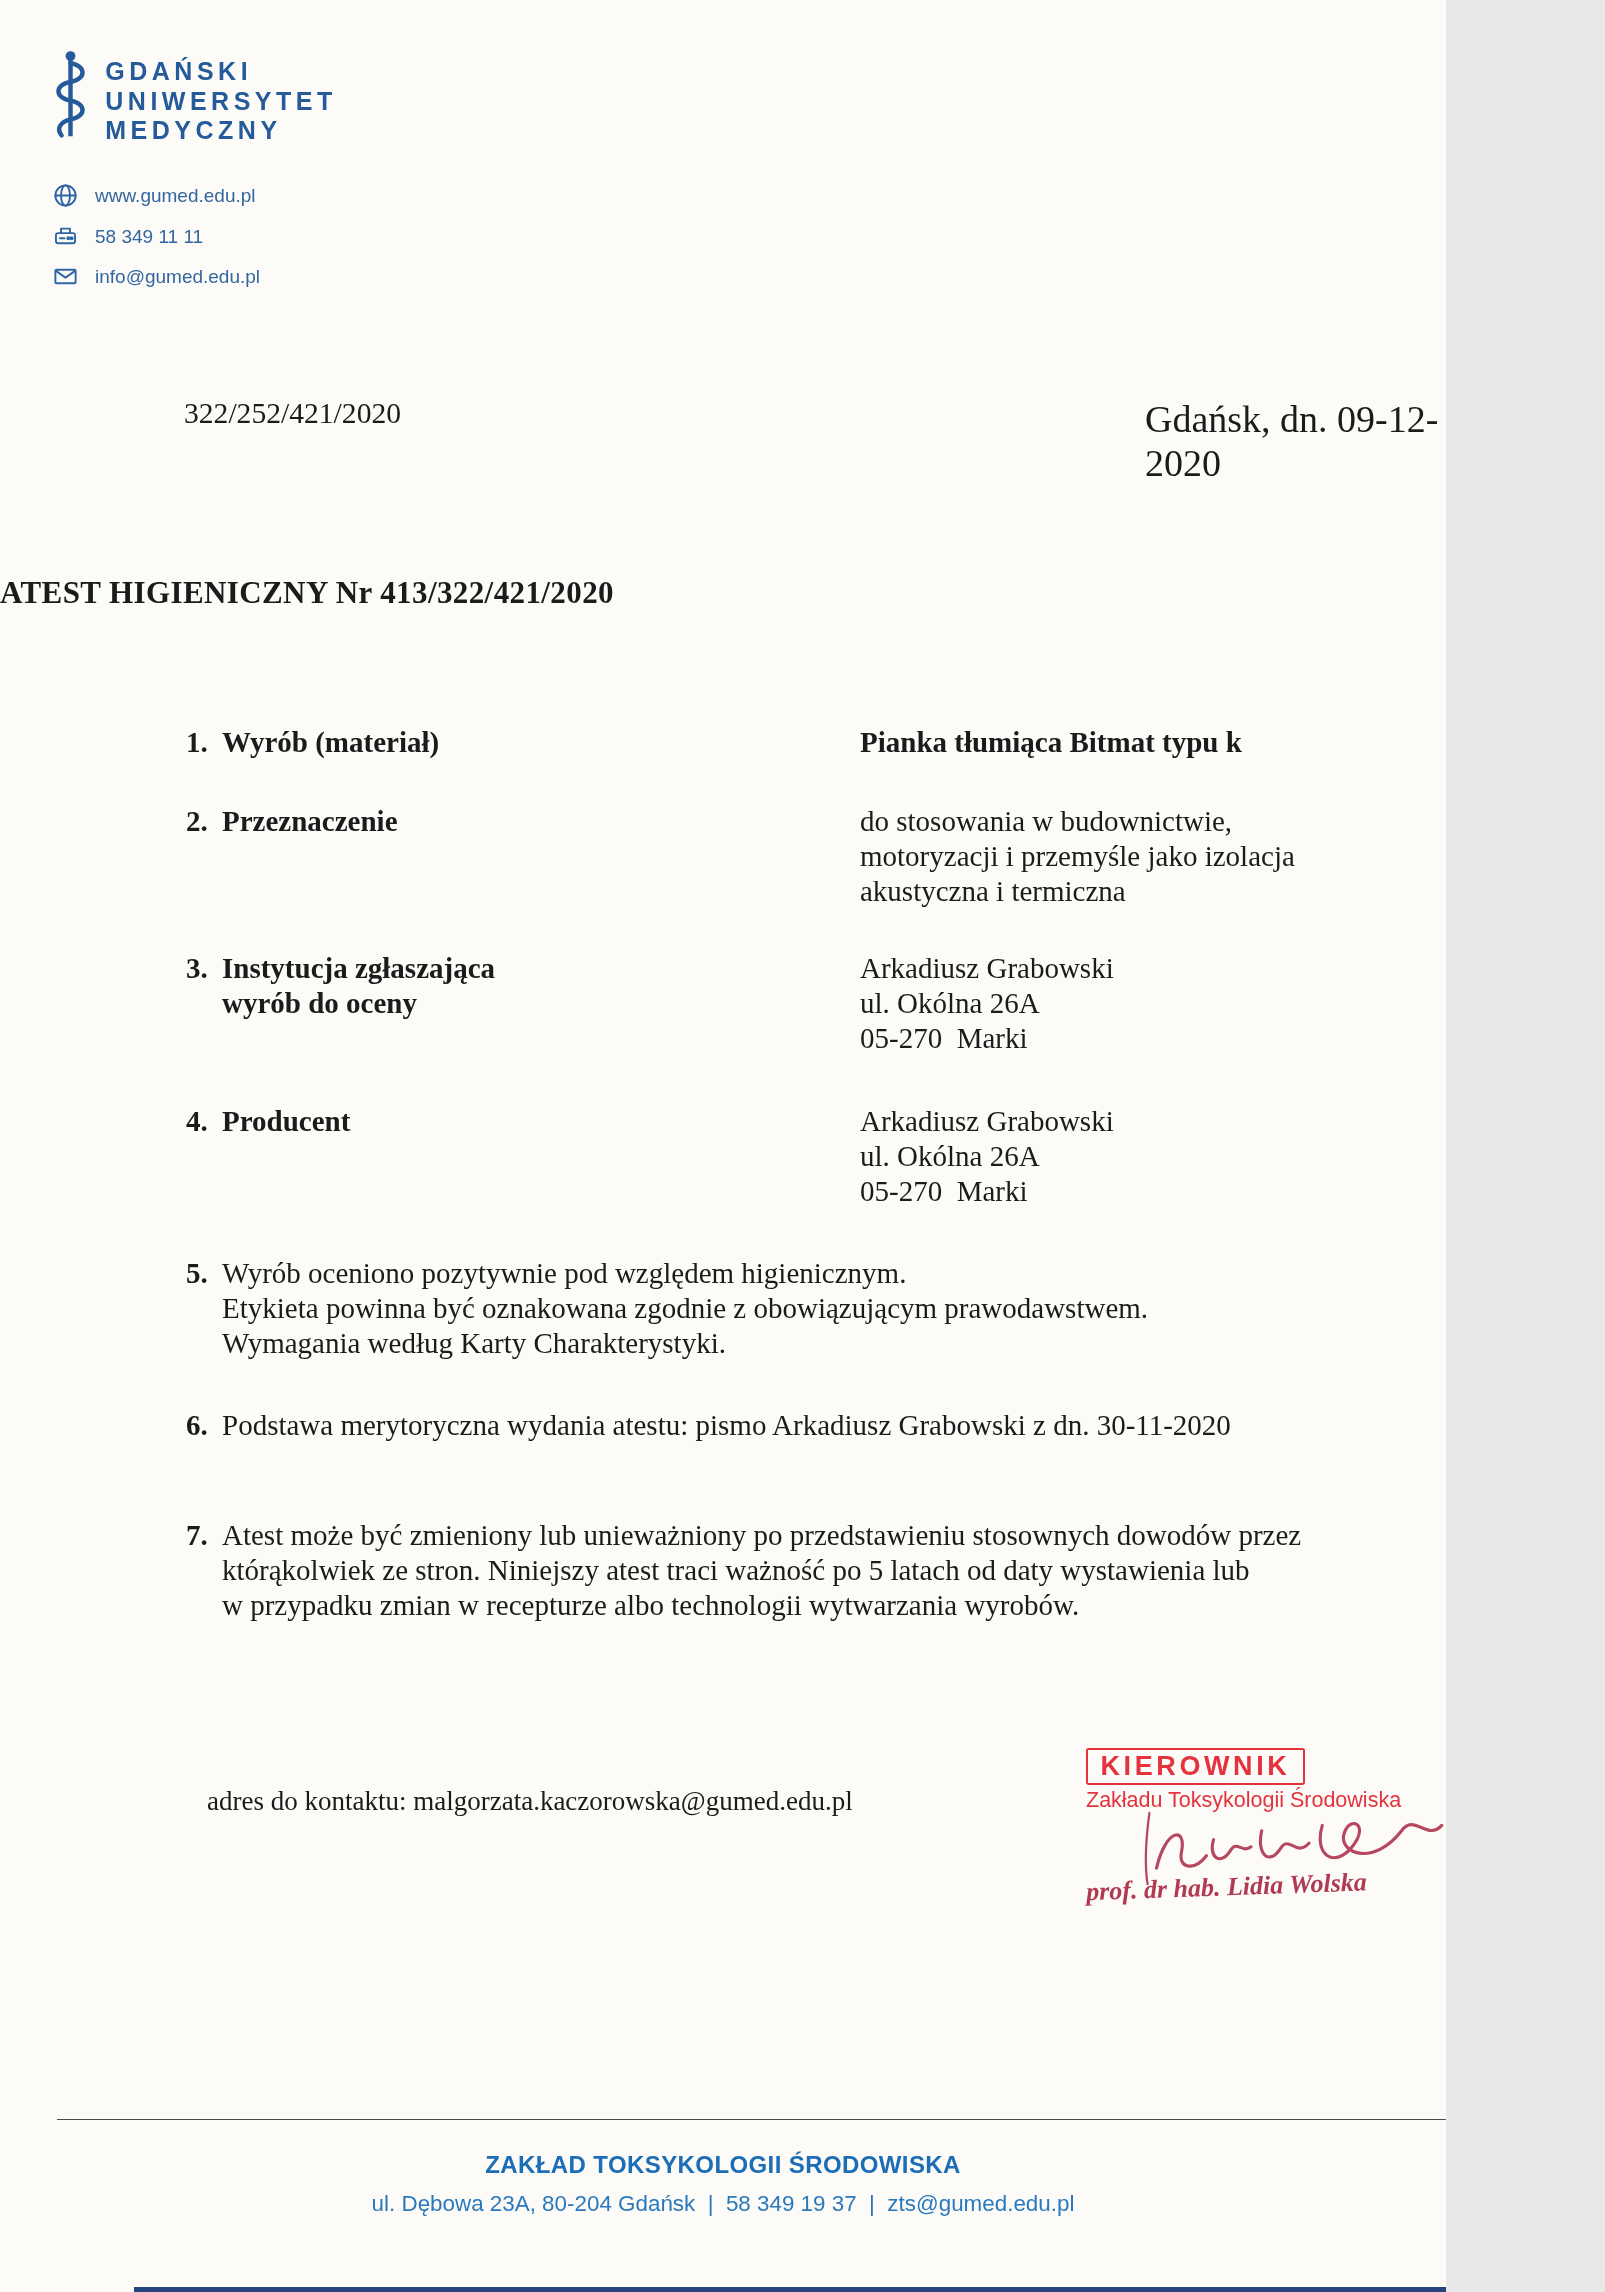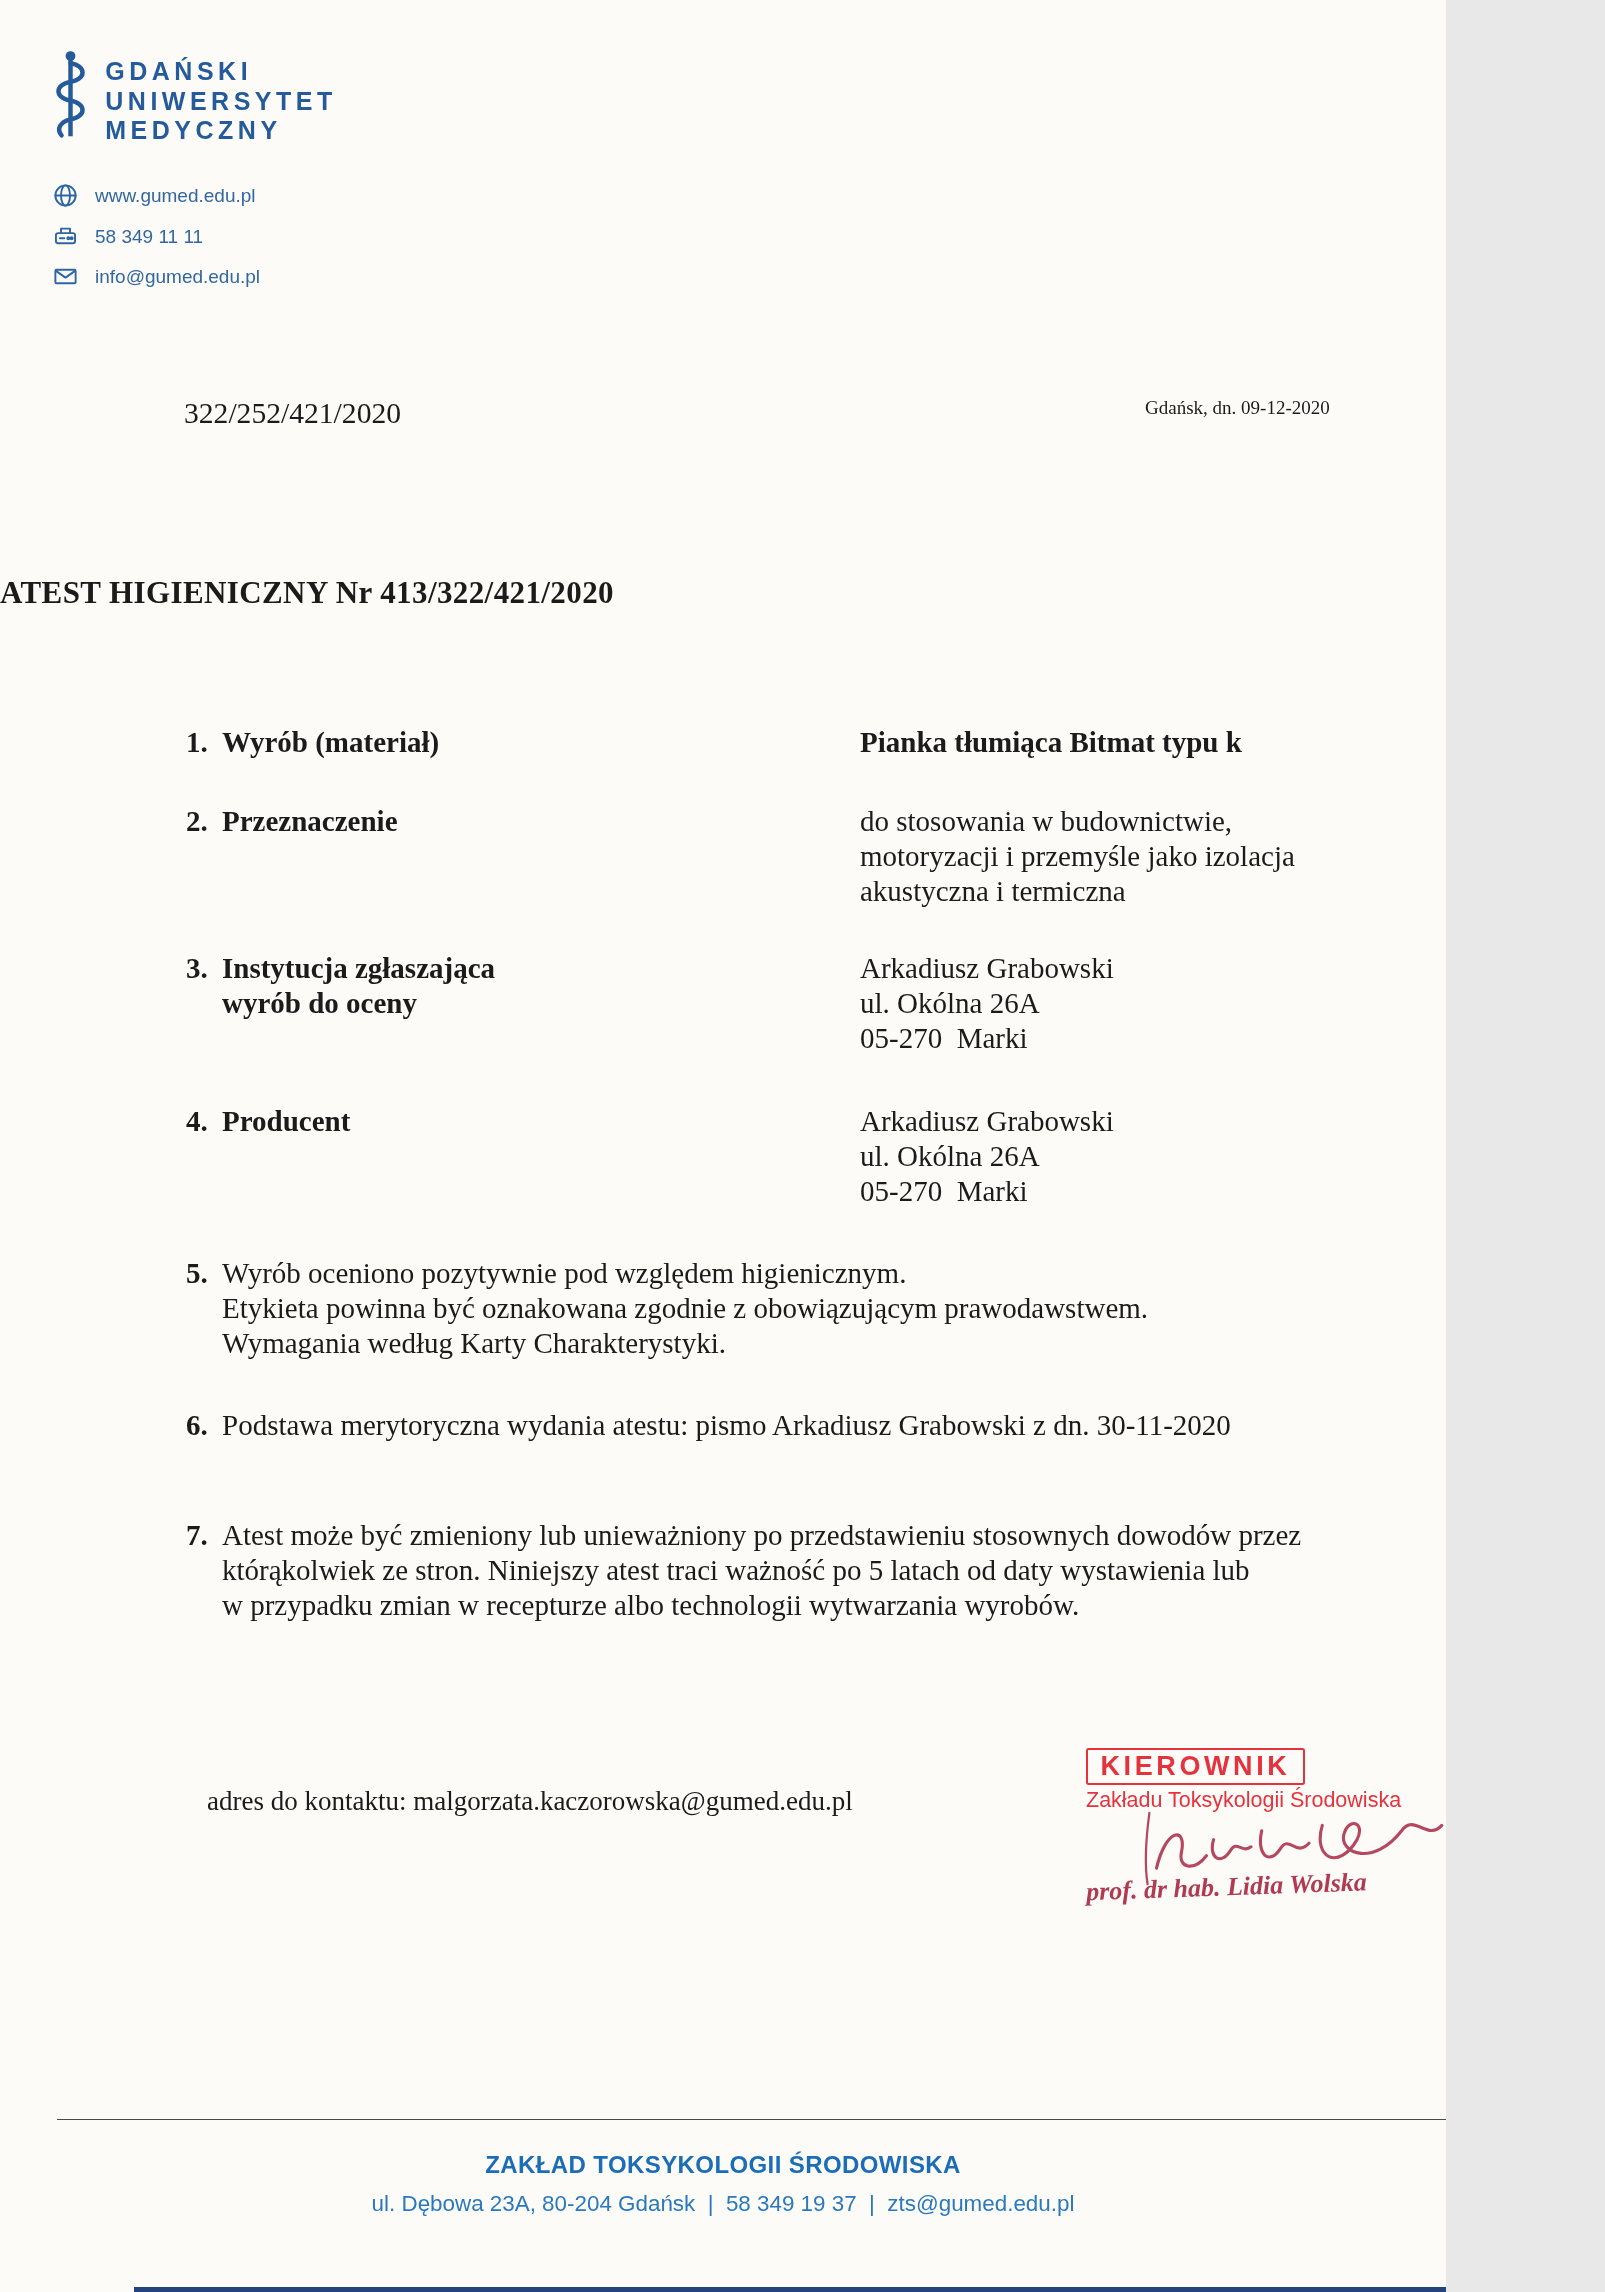--- a/index.html
+++ b/index.html
@@ -20,21 +20,21 @@
 
   .contact-row {
     position:absolute; left:52px; display:flex; align-items:flex-start;
     font-family:"Liberation Sans", sans-serif; font-size:19px; color:#33679f;
   }
   .contact-row .cicon { width:27px; height:27px; flex:0 0 27px; }
   .contact-row .ctext { margin-left:16px; line-height:27px; white-space:pre; }
   .addr-lines { margin-left:16px; line-height:31px; white-space:pre; }
 
   .ref-number { position:absolute; left:184px; top:397px; font-size:29.6px; }
-  .place-date { position:absolute; left:1145px; top:397px; font-size:19px; }
+  .place-date { position:absolute; left:1145px; top:397px; font-size:38px; }
 
   
   .doc-title {
     position:absolute; top:575px; left:0; width:100%;
     text-align:left; font-size:31px; font-weight:bold; letter-spacing:0.4px;
   }
 
   
   .label-cell {
     position:absolute; left:186px; display:flex;

